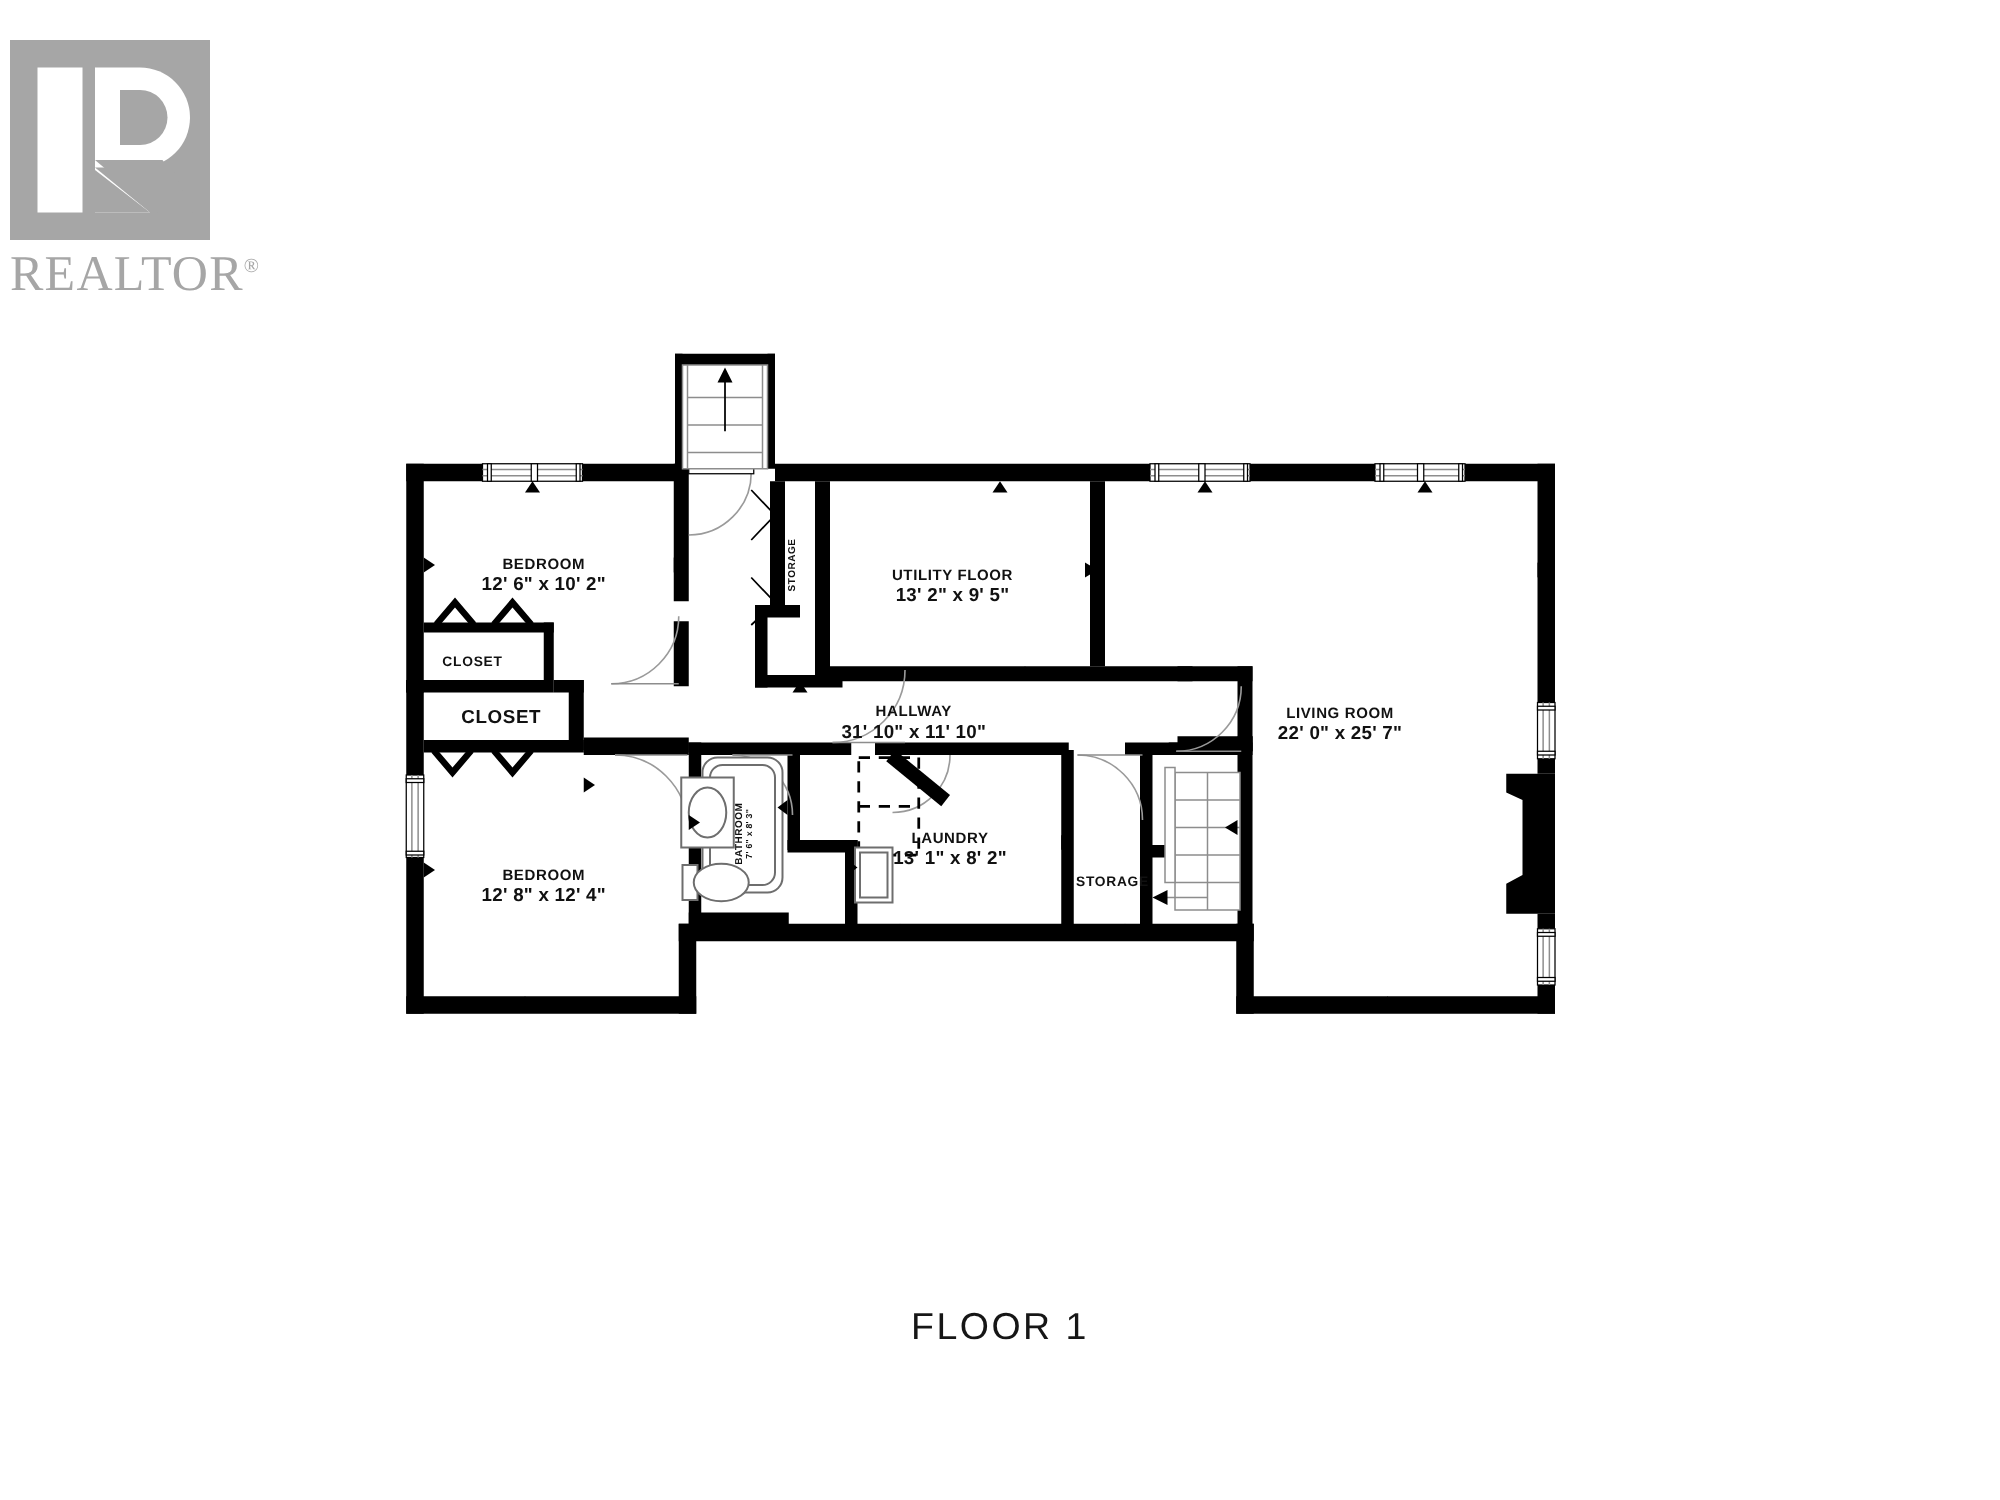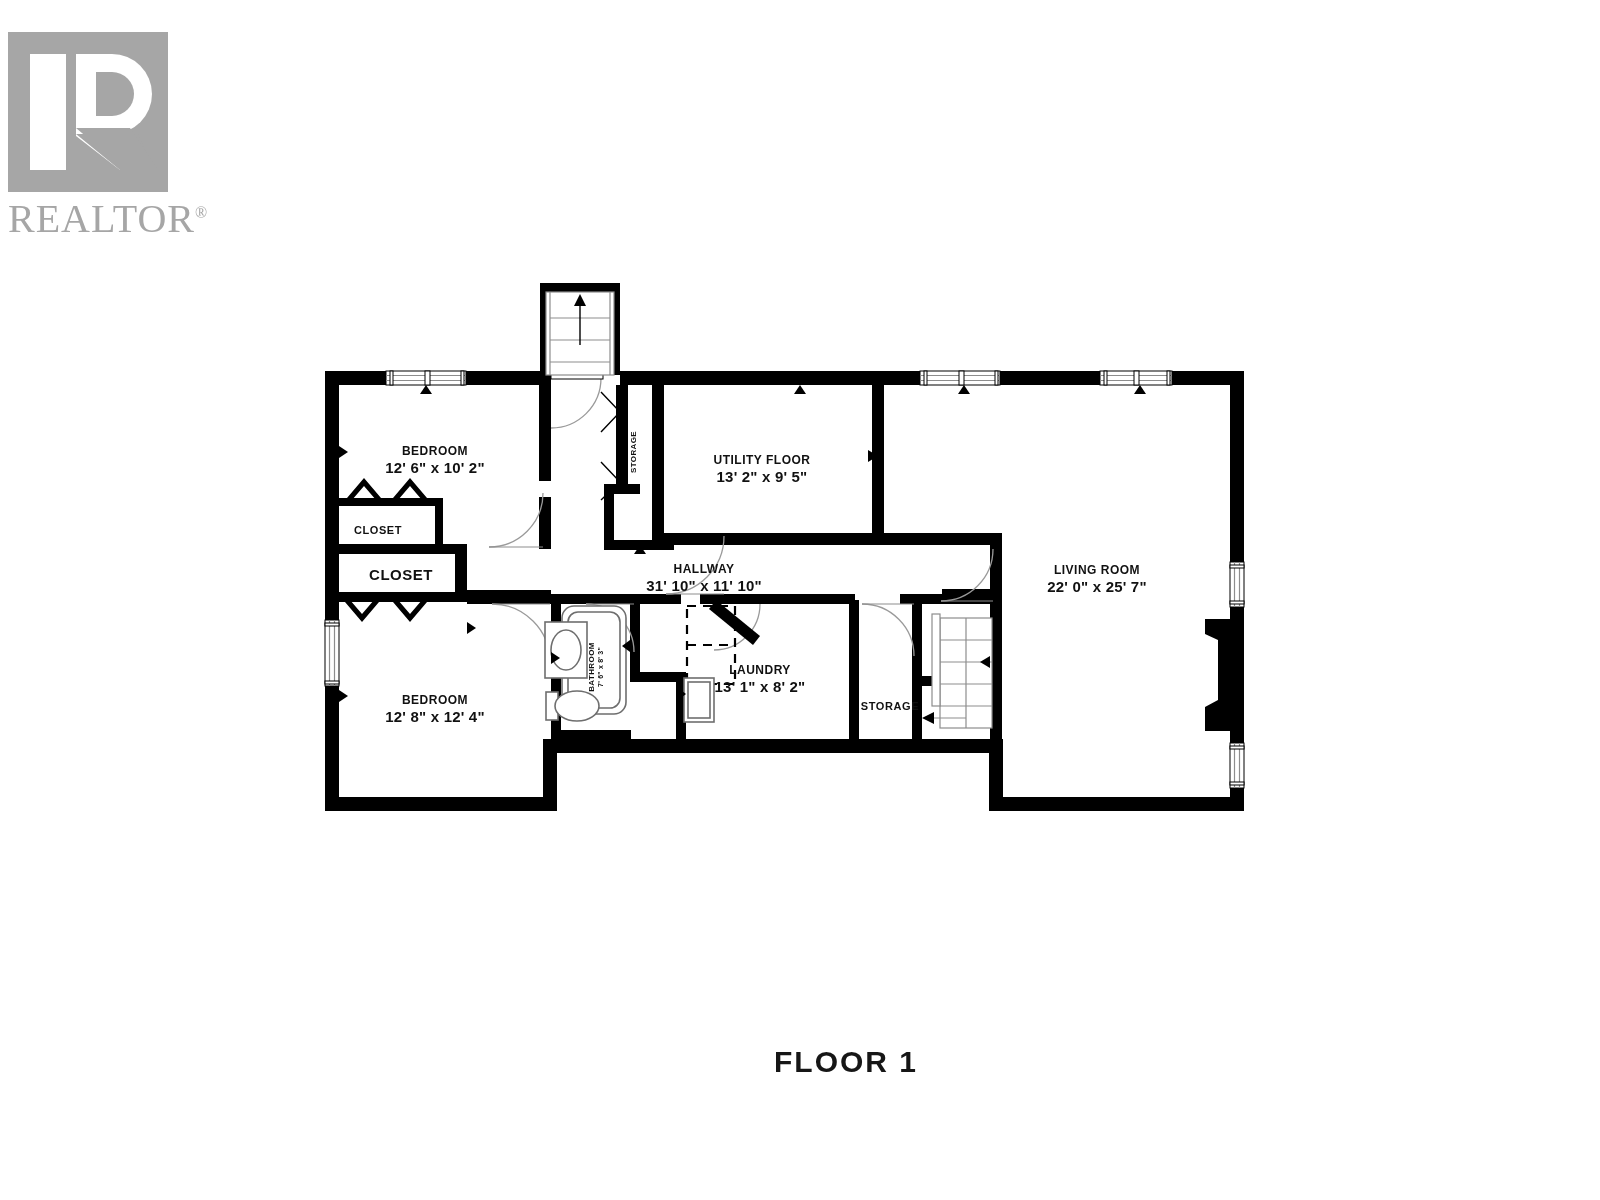--- a/index.html
+++ b/index.html
@@ -86,22 +86,21 @@
     transform: translate(-50%, -50%) rotate(-90deg);
   }
   #floor-caption {
     position: absolute;
     left: 800px;
     top: 1062px;
     transform: translate(-50%, -50%);
     font-size: 30px;
     letter-spacing: 2px;
     color: #161616;
-    font-weight: 700;
-    margin-left: 46px;
+    font-weight: 400;
   }
 </style>
 </head>
 <body>
 
 <div id="page">
 
   <div id="realtor-logo">
     <svg id="realtor-mark" viewBox="0 0 160 160">
       <rect x="0" y="0" width="160" height="160" fill="#a6a6a6"></rect>
@@ -403,39 +402,39 @@
 
   <div class="room-label tiny vertical" style="left:634px; top:452px;">
     <span class="rl-name">STORAGE</span>
   </div>
 
   <div class="room-label" style="left:762px; top:470px;">
     <span class="rl-name">UTILITY FLOOR</span>
     <span class="rl-dim">13' 2" x 9' 5"</span>
   </div>
 
-  <div class="room-label" style="left:704px; top:579px;text-align:center;">
+  <div class="room-label" style="left:731px; top:579px;text-align:center;">
     <span class="rl-name">HALLWAY</span>
     <span class="rl-dim">31' 10" x 11' 10"</span>
   </div>
 
   <div class="room-label tiny vertical" style="left:596px; top:667px;">
     <span class="rl-name">BATHROOM</span>
     <span class="rl-dim">7' 6" x 8' 3"</span>
   </div>
 
   <div class="room-label" style="left:760px; top:680px;">
     <span class="rl-name">LAUNDRY</span>
     <span class="rl-dim">13' 1" x 8' 2"</span>
   </div>
 
   <div class="room-label small" style="left:890px; top:707px;">
     <span class="rl-name">STORAGE</span>
   </div>
 
-  <div class="room-label" style="left:1097px; top:580px;">
+  <div class="room-label" style="left:1072px; top:580px;">
     <span class="rl-name">LIVING ROOM</span>
     <span class="rl-dim">22' 0" x 25' 7"</span>
   </div>
 
   <div id="floor-caption">FLOOR 1</div>
 
 </div>
 
 </body></html>

